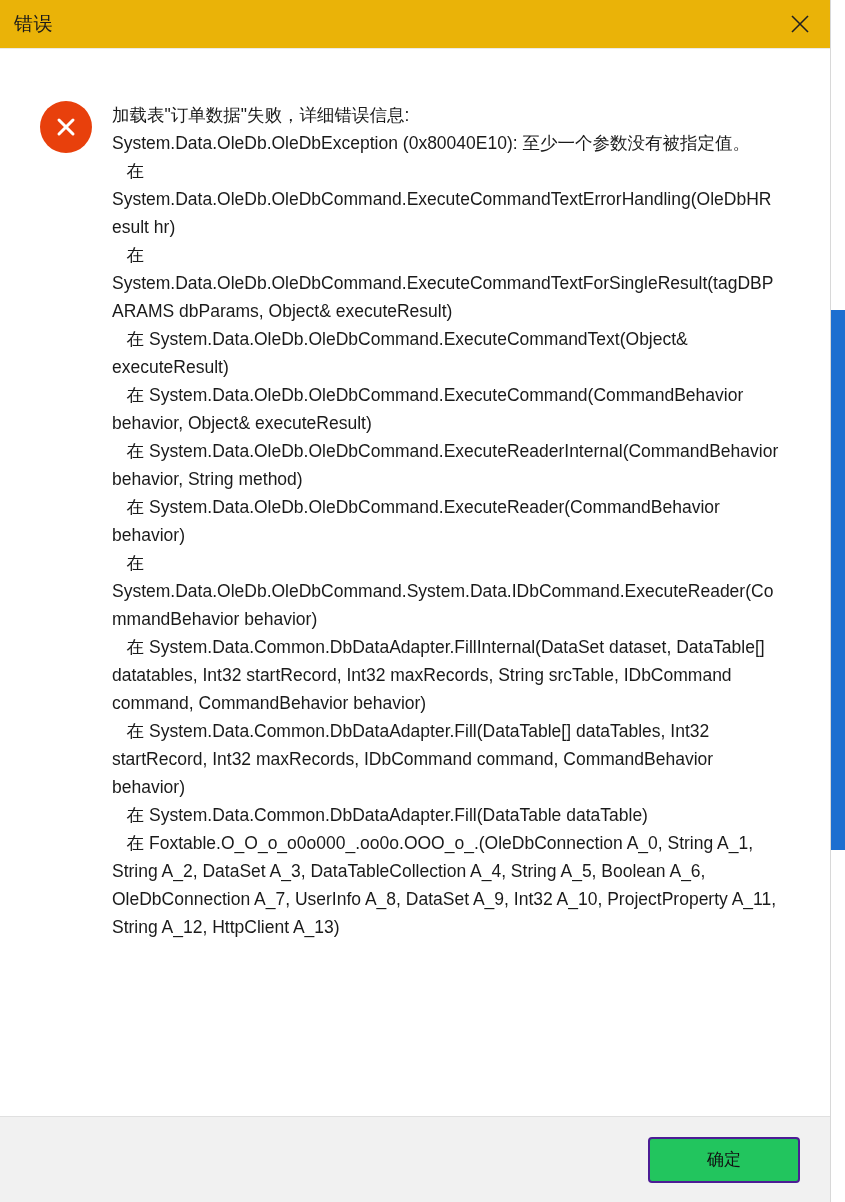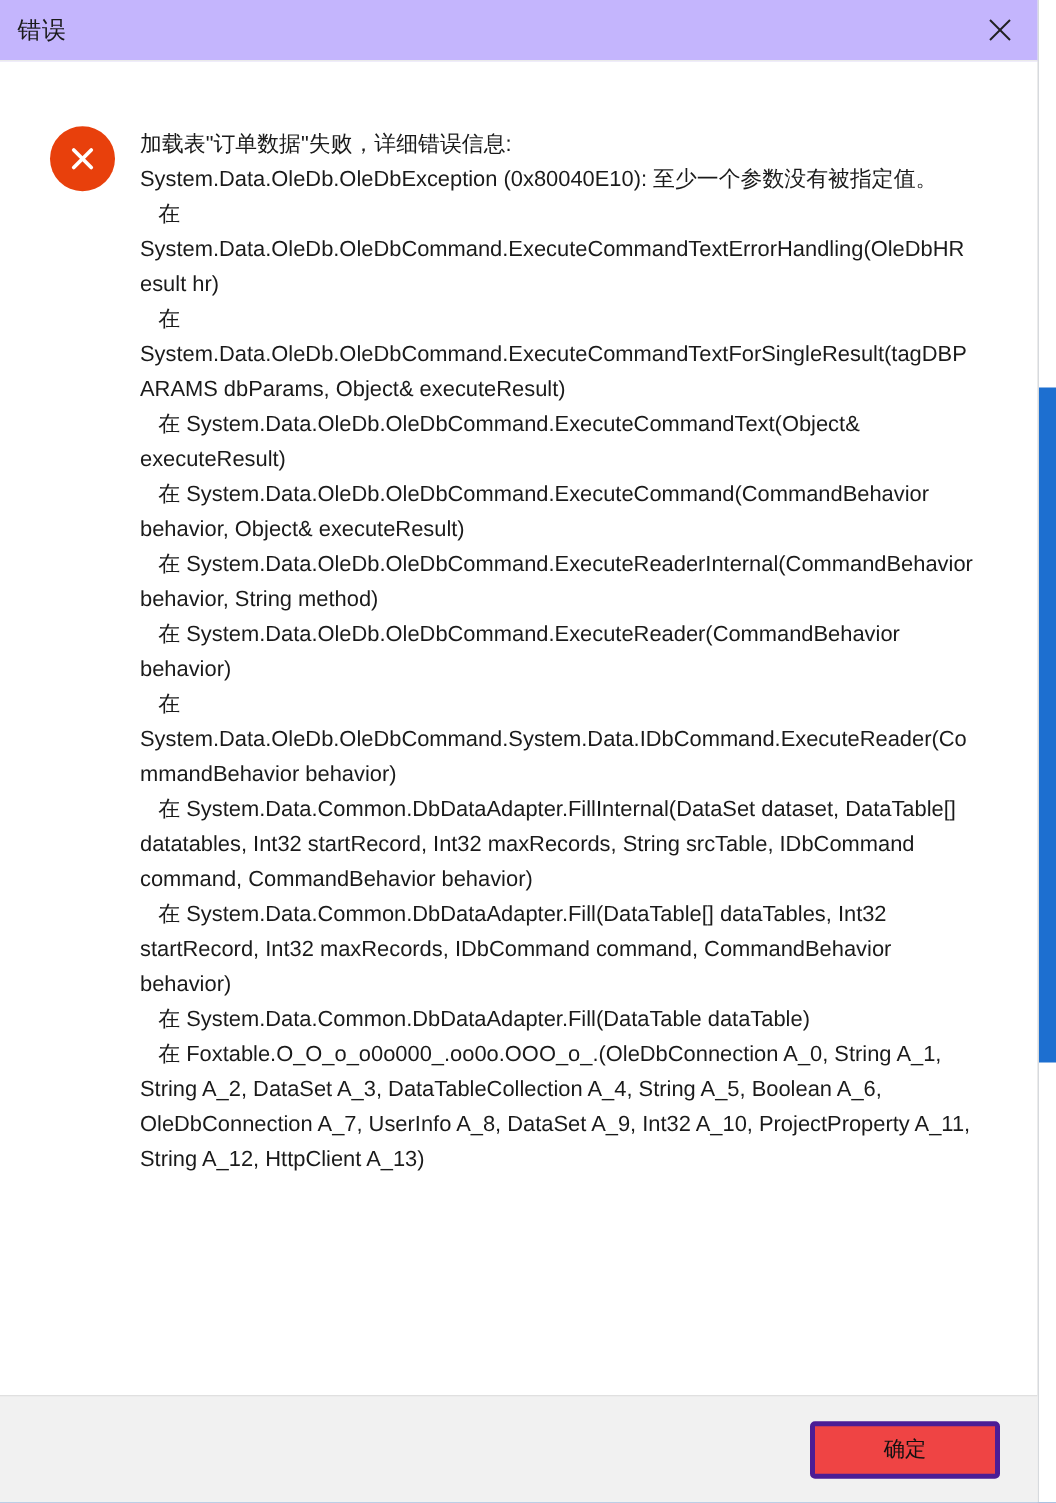--- a/index.html
+++ b/index.html
@@ -45,21 +45,21 @@
     display: flex;
     flex-direction: column;
   }
 
   .titlebar {
     height: 48px;
     min-height: 48px;
     display: flex;
     align-items: center;
     justify-content: space-between;
-    background: #c4b5fd;
+    background: #eab308;
     border-bottom: 1px solid #eaeaea;
   }
   .title-text {
     font-size: 19px;
     color: #1a1a1a;
     padding-left: 14px;
     letter-spacing: 0.5px;
   }
   .close-btn {
     width: 60px;
@@ -111,22 +111,22 @@
     border-top: 1px solid #e0e0e0;
     display: flex;
     align-items: center;
     justify-content: flex-end;
     padding-right: 30px;
     box-sizing: border-box;
   }
   .ok-button {
     width: 152px;
     height: 46px;
-    background: #ef4444;
-    border: 4px solid #4c1d95;
+    background: #22c55e;
+    border: 2px solid #4c1d95;
     border-radius: 4px;
     font-size: 17px;
     color: #111111;
     cursor: pointer;
     font-family: "Liberation Sans", sans-serif;
     display: flex;
     align-items: center;
     justify-content: center;
   }
 </style>

